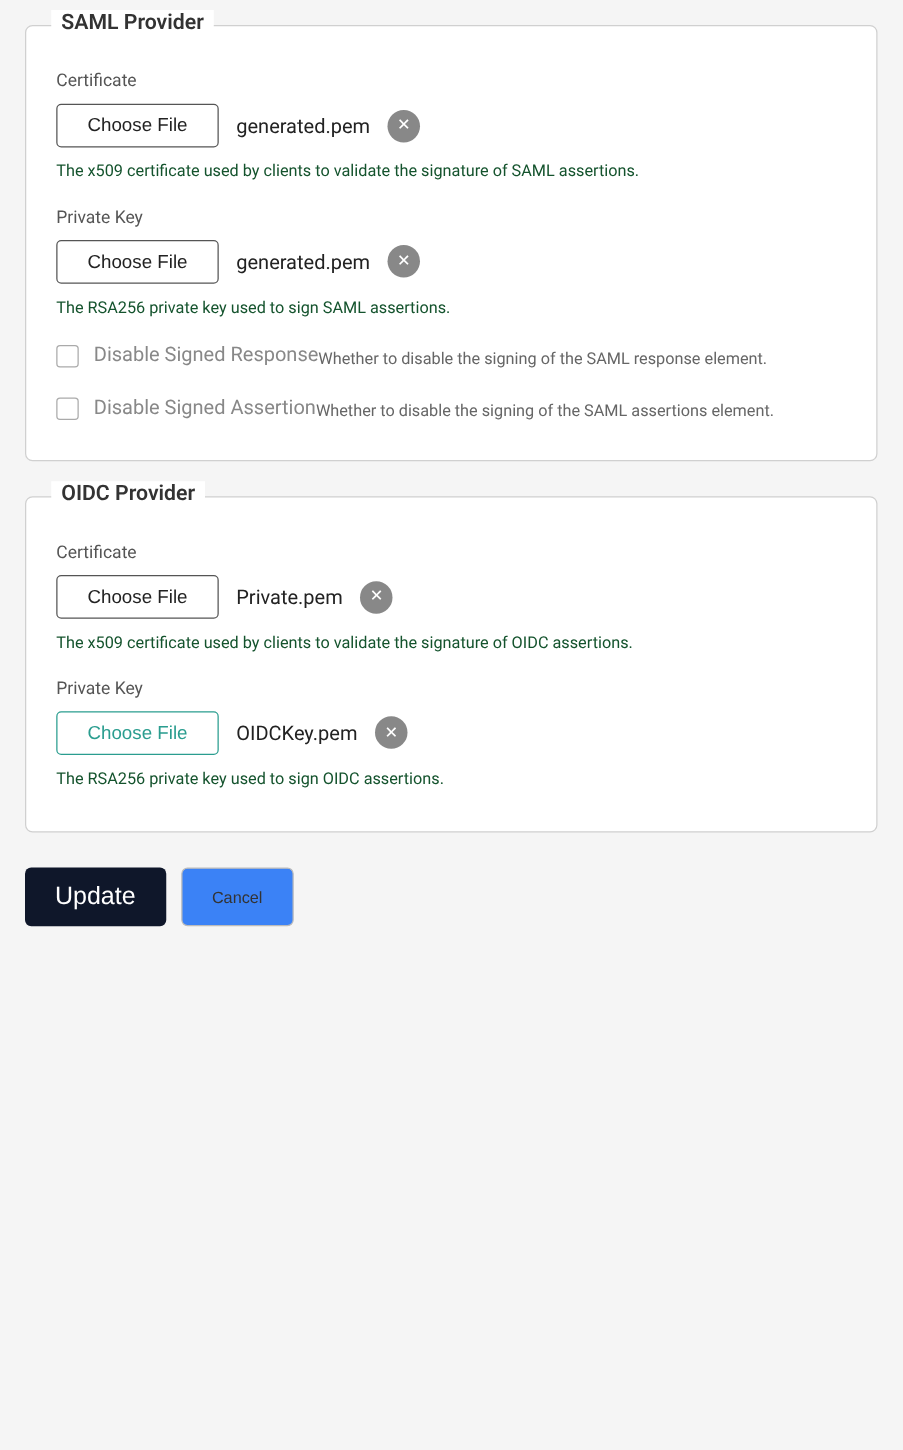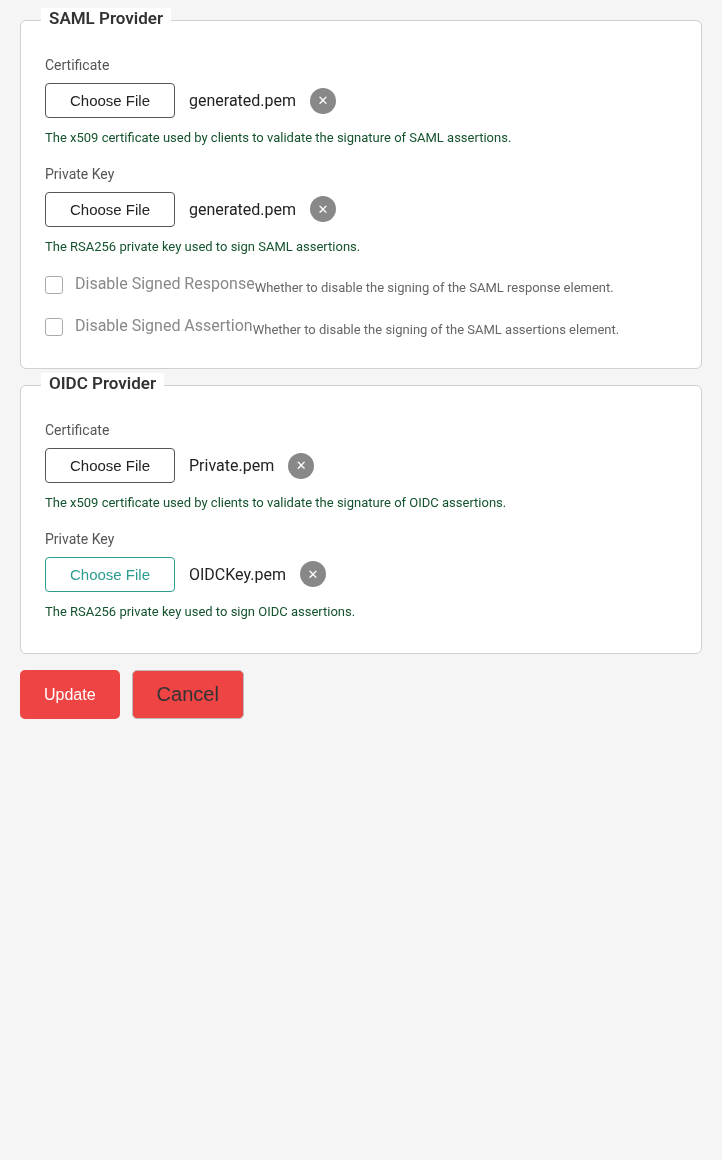--- a/index.html
+++ b/index.html
@@ -14,21 +14,21 @@
       padding: 20px;
       width: 722px;
       min-height: 1160px;
     }
 
     .section-card {
       background: #fff;
       border: 1.5px solid #d0d0d0;
       border-radius: 6px;
       padding: 24px 24px 28px 24px;
-      margin-bottom: 16px;
+      margin-bottom: 28px;
       position: relative;
     }
 
     .section-title {
       position: absolute;
       top: -13px;
       left: 20px;
       background: #fff;
       padding: 0 8px;
       font-size: 17px;
@@ -151,37 +151,37 @@
       line-height: 1.5;
     }
 
     .bottom-actions {
       display: flex;
       gap: 12px;
       margin-top: 10px;
     }
 
     .btn-update {
-      background: #ef4444;
+      background: #0f172a;
       color: #fff;
       border: none;
       border-radius: 5px;
       padding: 12px 24px;
-      font-size: 16px;
+      font-size: 20px;
       cursor: pointer;
       font-weight: 500;
     }
 
     .btn-cancel {
-      background: #ef4444;
+      background: #3b82f6;
       color: #333;
       border: 1.5px solid #bbb;
       border-radius: 5px;
       padding: 12px 24px;
-      font-size: 20px;
+      font-size: 13px;
       cursor: pointer;
     }
   </style>
 </head>
 <body>
 
 <div class="section-card">
   <span class="section-title">SAML Provider</span>
 
   <div class="field-label">Certificate</div>

